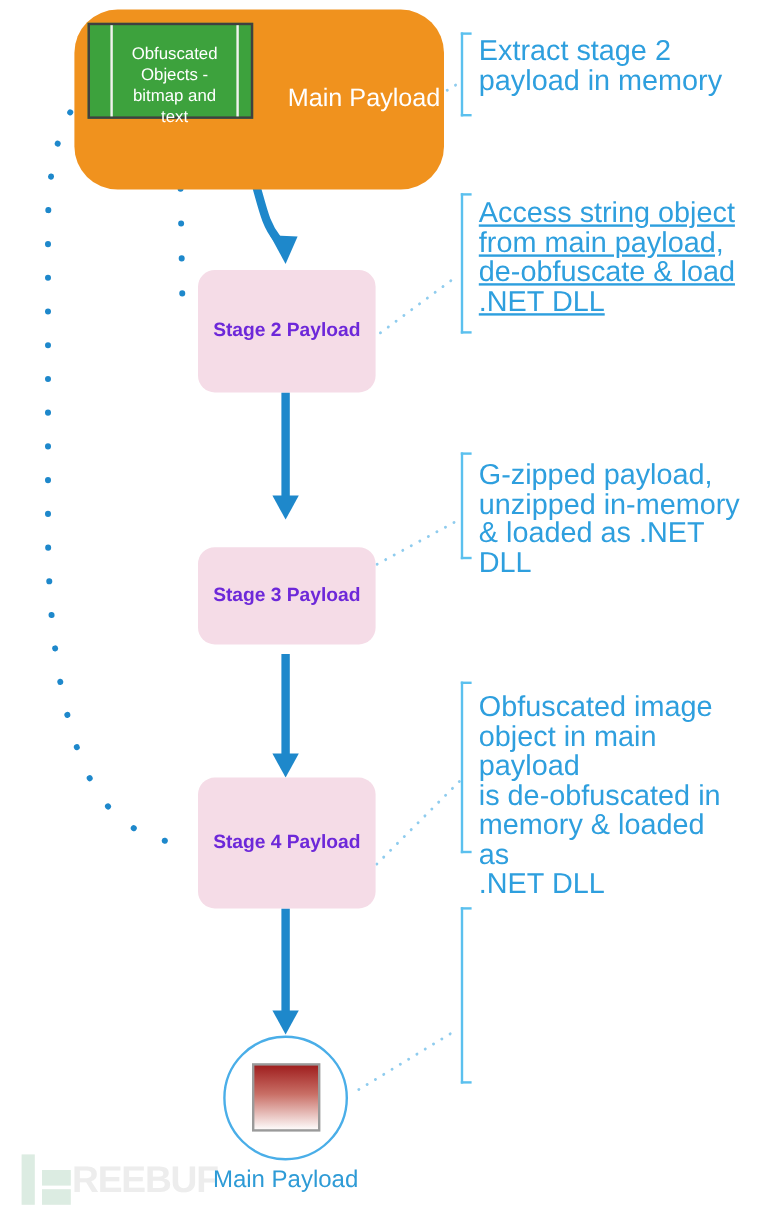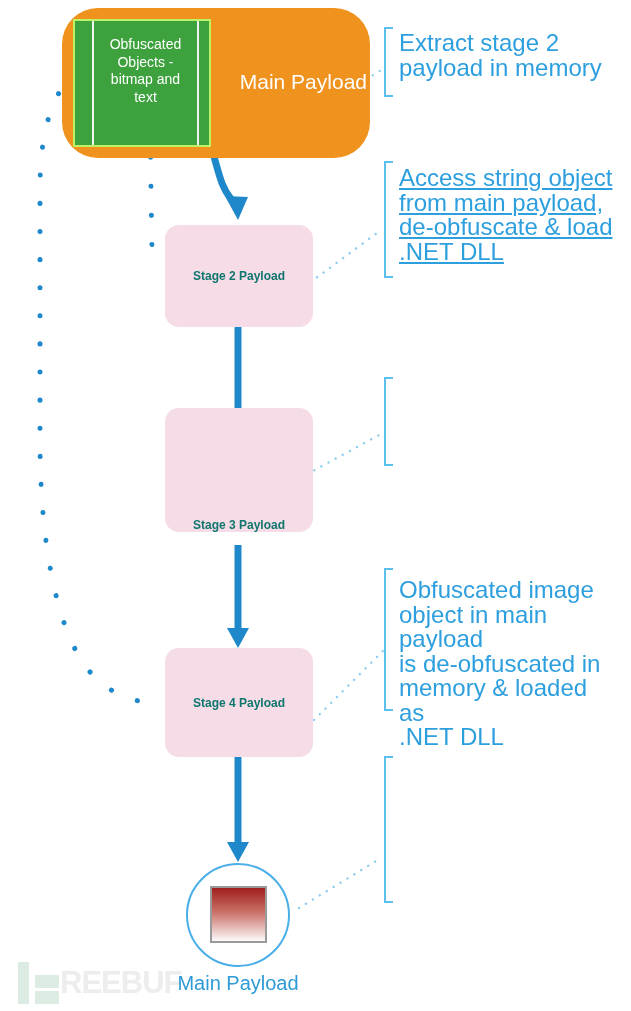--- a/index.html
+++ b/index.html
@@ -23,39 +23,39 @@
   
   .main-box{
     position:absolute;left:62px;top:8px;width:308px;height:150px;
     background:#f0921e;border-radius:36px;z-index:2;
   }
   .main-label{
     position:absolute;left:160px;top:61px;width:145px;text-align:right;
     color:#ffffff;font-size:21px;line-height:26px;
   }
   .object-box{
-    position:absolute;left:11px;top:11px;width:138px;height:128px;
-    background:#3da23d;border:2px solid #bef264;box-sizing:border-box;
+    position:absolute;left:11px;top:11px;width:138px;height:80px;
+    background:#3da23d;border:2px solid #404040;box-sizing:border-box;
   }
   .object-line-left{position:absolute;left:17px;top:0;width:2px;height:100%;background:#f2f2ee;}
   .object-line-right{position:absolute;right:10px;top:0;width:2px;height:100%;background:#f2f2ee;}
   .object-label{
     position:absolute;left:20px;right:13px;top:15px;
     color:#ffffff;font-size:14px;line-height:17.5px;text-align:center;white-space:pre-line;
   }
 
   
   .stage-box{
     position:absolute;left:165px;width:148px;background:#f5dce7;border-radius:14px;z-index:2;
     display:flex;align-items:center;justify-content:center;
   }
   .stage-2{top:225px;height:102px;}
-  .stage-3{top:408px;height:124px;align-items:flex-end;}
+  .stage-3{top:456px;height:81px;}
   .stage-4{top:648px;height:109px;}
-  .stage-label{color:#0f766e;font-size:12px;font-weight:600;white-space:nowrap;}
+  .stage-label{color:#6d28d9;font-size:16px;font-weight:600;white-space:nowrap;}
 
   
   .bracket{
     position:absolute;left:384px;width:9px;box-sizing:border-box;z-index:2;
     border-left:2px solid #5bc0ee;border-top:2px solid #5bc0ee;border-bottom:2px solid #5bc0ee;
   }
   .b1{top:27px;height:70px;}
   .b2{top:161px;height:117px;}
   .b3{top:377px;height:89px;}
   .b4{top:568px;height:143px;}
@@ -149,20 +149,23 @@
   <div class="annotation-text t1">Extract stage 2
 payload in memory</div>
 
   <div class="bracket b2"></div>
   <div class="annotation-text t2">Access string object
 from main payload,
 de-obfuscate &amp; load
 .NET DLL</div>
 
   <div class="bracket b3"></div>
+  <div class="annotation-text t3">G-zipped payload,
+unzipped in-memory
+&amp; loaded as .NET DLL</div>
 
   <div class="bracket b4"></div>
   <div class="annotation-text t4">Obfuscated image
 object in main payload
 is de-obfuscated in
 memory &amp; loaded as
 .NET DLL</div>
 
   <div class="bracket b5"></div>
 

